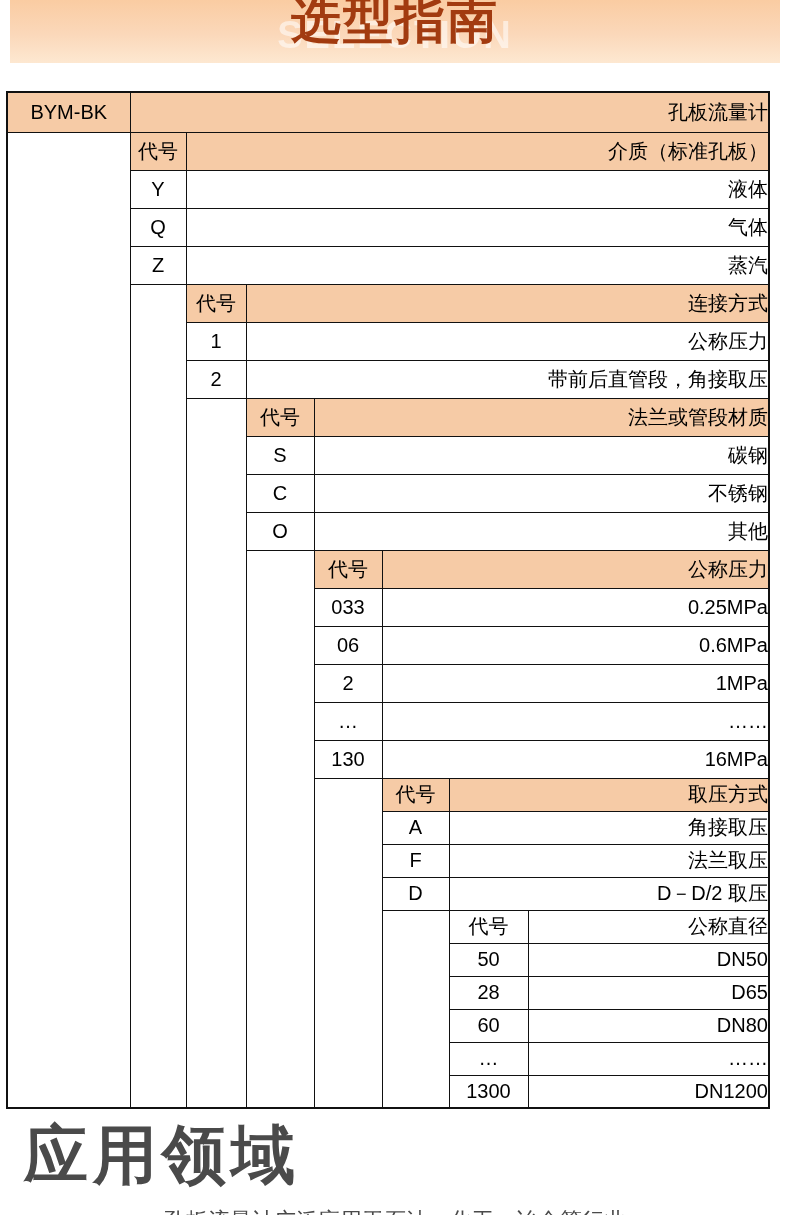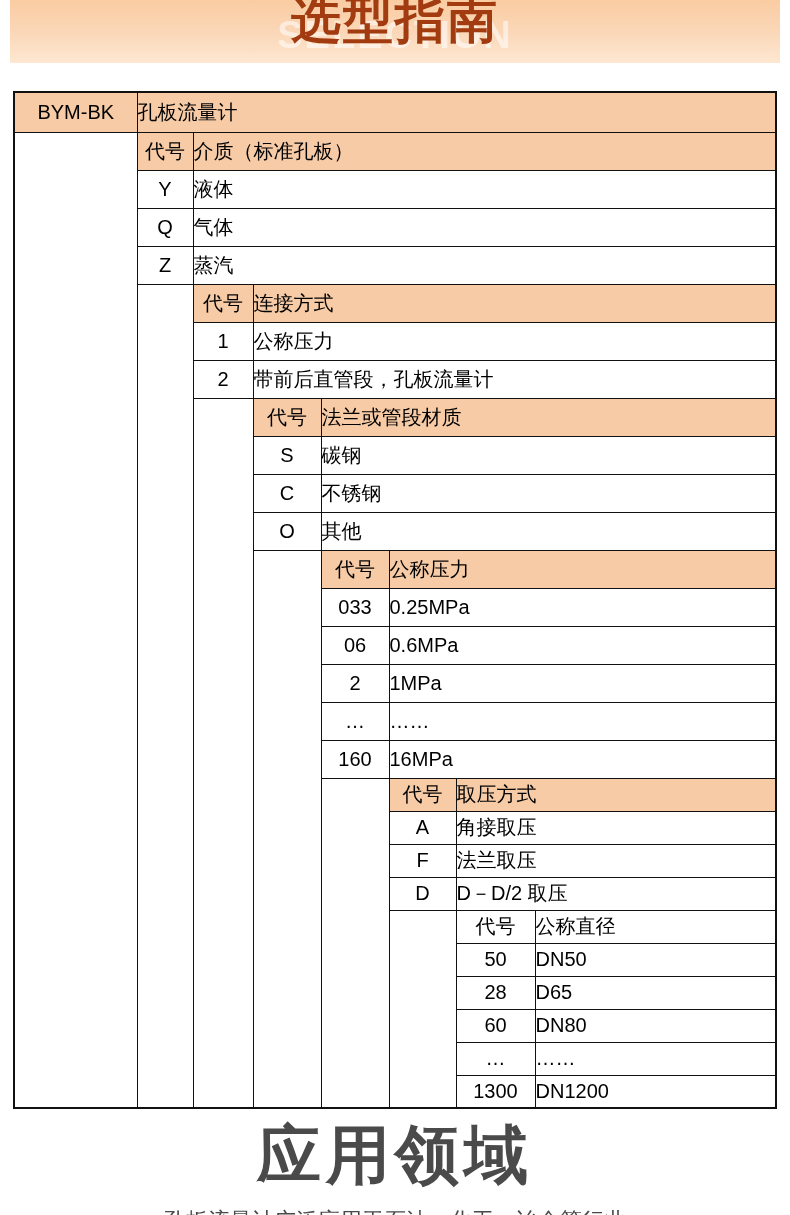--- a/index.html
+++ b/index.html
@@ -18,41 +18,41 @@
     position:absolute;left:0;right:0;top:14px;text-align:center;
     font-size:38px;font-weight:bold;letter-spacing:2px;
     color:rgba(255,255,255,0.55);
   }
   .banner-title{
     position:absolute;left:0;right:0;top:-13px;text-align:center;
     font-size:50px;font-weight:bold;color:#A23B10;letter-spacing:2px;
   }
   
   table.sel{
-    position:absolute;left:13px;top:91px;width:762px;
+    position:absolute;left:6px;top:91px;width:762px;
     border-collapse:collapse;table-layout:fixed;
     border:2px solid #111;
   }
   table.sel td{
     border:1px solid #111;
     font-size:20px;color:#000;padding:0;overflow:hidden;white-space:nowrap;
   }
   tr.h40{height:40px;}
   tr.h38{height:38px;}
   tr.h33{height:33px;}
   td.code{text-align:center;}
-  td.name{text-align:left;padding-left:7px;}
+  td.name{text-align:right;padding-left:7px;}
   td.hdr{background:#F6CBA6;}
   td.thick{border-bottom:2px solid #111;}
   td.vthick{border-bottom:3px solid #111;}
   
   .app-title{
-    position:absolute;left:0;right:0;top:1112px;text-align:center;
+    position:absolute;left:0;right:0;top:1112px;text-align:left;
     font-family:"Liberation Serif","DejaVu Serif",serif;
-    font-size:64px;font-weight:bold;letter-spacing:5px;color:#4A4A4A;
+    font-size:64px;font-weight:bold;letter-spacing:5px;color:#4A4A4A;padding-left:24px;
   }
   .clipped-line{
     position:absolute;left:0;right:0;top:1206px;text-align:center;
     font-family:"Liberation Serif","DejaVu Serif",serif;
     font-size:22px;color:#4A4A4A;
   }
 </style>
 </head>
 <body>
 
@@ -101,21 +101,21 @@
     <td rowspan="23"></td>
     <td class="code hdr thick">代号</td>
     <td class="name hdr thick" colspan="5">连接方式</td>
   </tr>
   <tr class="h38">
     <td class="code">1</td>
     <td class="name" colspan="5">公称压力</td>
   </tr>
   <tr class="h38">
     <td class="code">2</td>
-    <td class="name" colspan="5">带前后直管段，孔板流量计</td>
+    <td class="name" colspan="5">带前后直管段，角接取压</td>
   </tr>
 
   <tr class="h38">
     <td rowspan="20"></td>
     <td class="code hdr thick">代号</td>
     <td class="name hdr thick" colspan="4">法兰或管段材质</td>
   </tr>
   <tr class="h38">
     <td class="code">S</td>
     <td class="name" colspan="4">碳钢</td>
@@ -144,21 +144,21 @@
   </tr>
   <tr class="h38">
     <td class="code">2</td>
     <td class="name" colspan="3">1MPa</td>
   </tr>
   <tr class="h38">
     <td class="code">…</td>
     <td class="name" colspan="3">……</td>
   </tr>
   <tr class="h38">
-    <td class="code">160</td>
+    <td class="code">130</td>
     <td class="name" colspan="3">16MPa</td>
   </tr>
 
   <tr class="h33">
     <td rowspan="10"></td>
     <td class="code hdr thick">代号</td>
     <td class="name hdr thick" colspan="2">取压方式</td>
   </tr>
   <tr class="h33">
     <td class="code">A</td>

